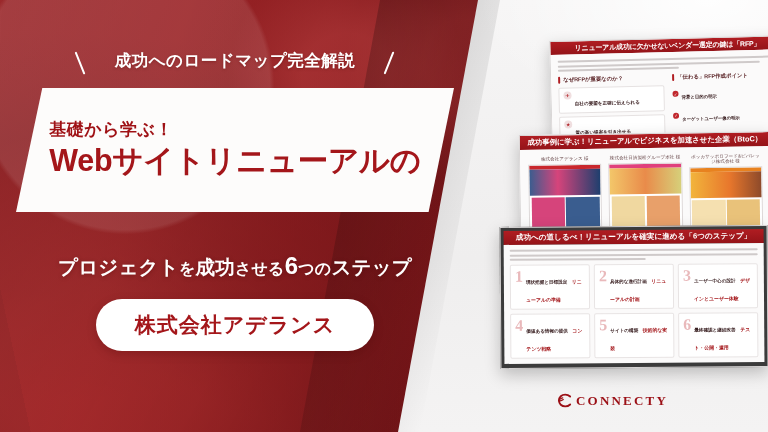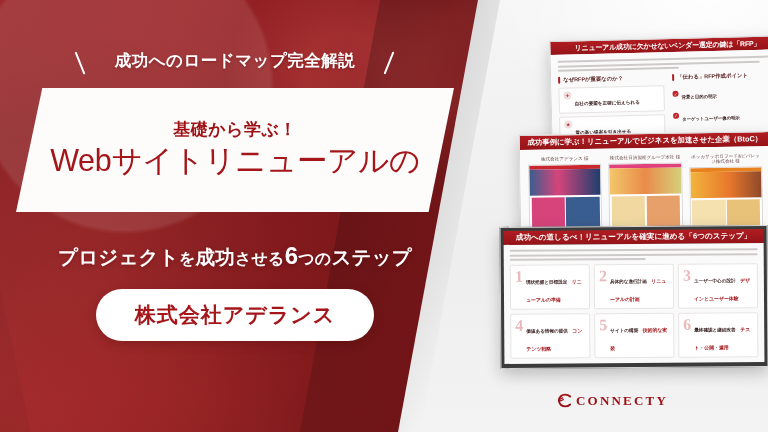--- a/index.html
+++ b/index.html
@@ -103,40 +103,40 @@
     display:flex; align-items:center; justify-content:center;
   }
   .plate-bg{
     position:absolute; inset:0;
     background:#fdfcfb;
     clip-path: polygon(6.0% 0%, 100% 0%, 94.2% 100%, 0% 100%);
     box-shadow: 0 2px 10px rgba(60,0,0,.25);
   }
   .plate-inner{
     position:relative; z-index:2;
-    text-align:center; color:#a4161a;
+    text-align:left; color:#a4161a;
     padding: 8px 18px 10px;
     line-height:1.08;
   }
   .t-small{
     font-size:17px; font-weight:700; color:#9f1115; letter-spacing:.5px;
     margin-bottom:3px;
   }
   .t-big{
-    font-size:30.5px; font-weight:400; color:#a4161a; letter-spacing:-.3px;
+    font-size:30.5px; font-weight:700; color:#a4161a; letter-spacing:-.3px;
     line-height:1.12;
     white-space:nowrap;
   }
   .t-big2{
     font-size:30.5px; font-weight:700; color:#a4161a; letter-spacing:-.2px;
     line-height:1.12;
   }
 
   .subtitle{
-    margin-top:30px;
+    margin-top:40px;
     color:#ffffff; font-weight:700; font-size:19.5px; letter-spacing:.2px;
     text-shadow: 0 1px 4px rgba(70,0,0,.40);
     white-space:nowrap;
   }
   .subtitle .small{ font-size:16px; }
   .subtitle .num{ font-size:24px; }
 
   .cta{
     margin-top:18px;
     width:278px; height:52px;

